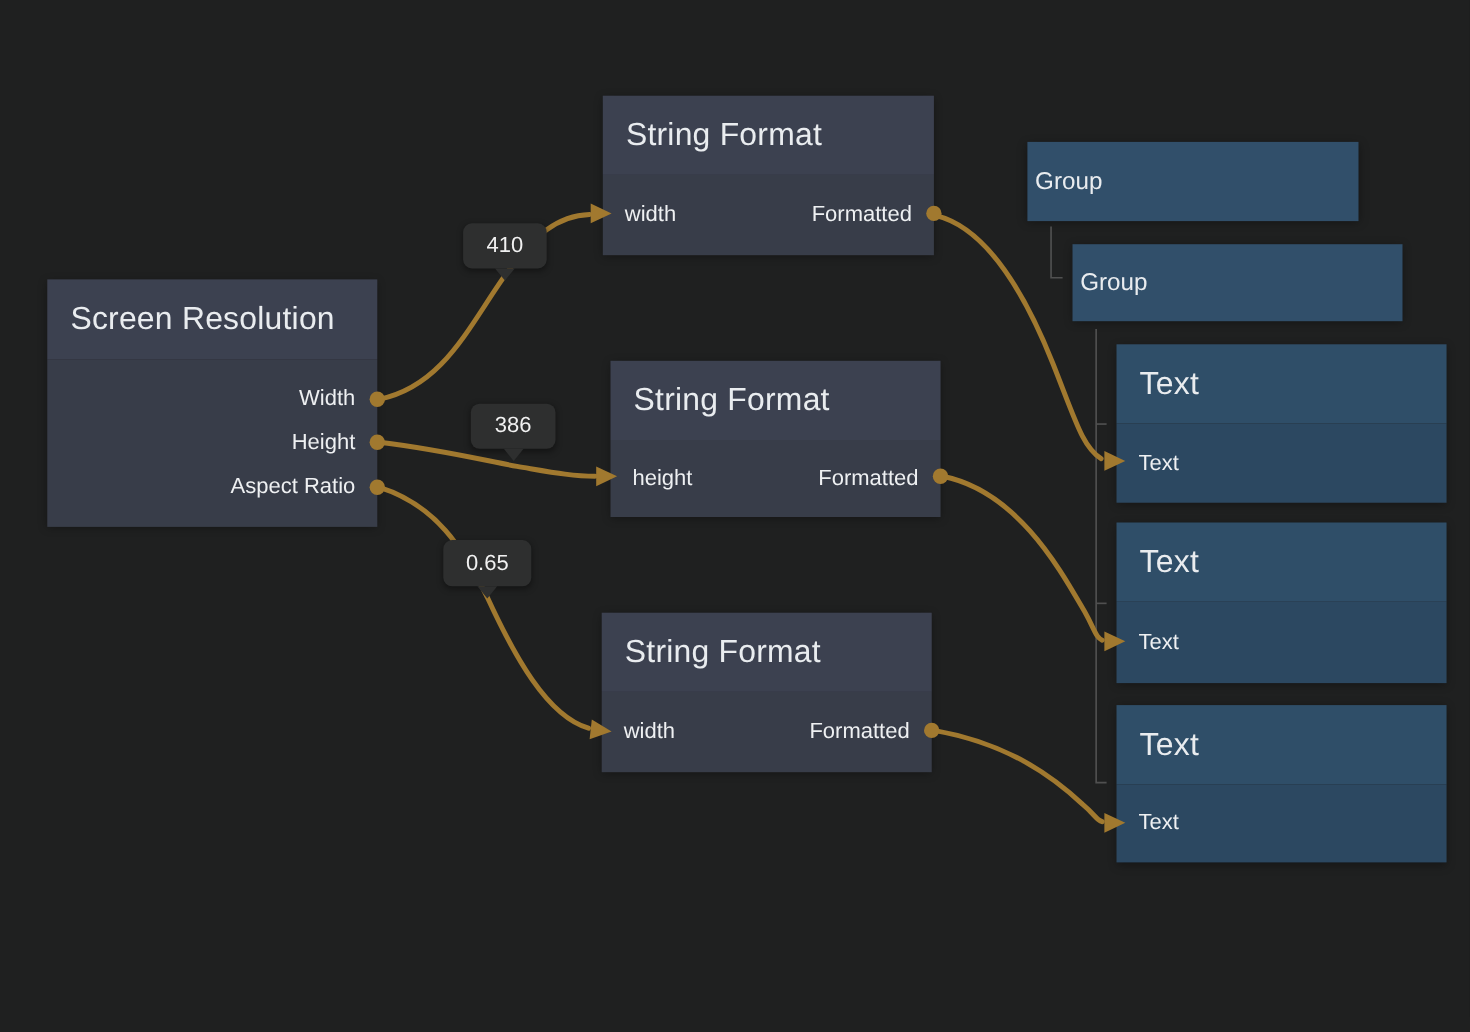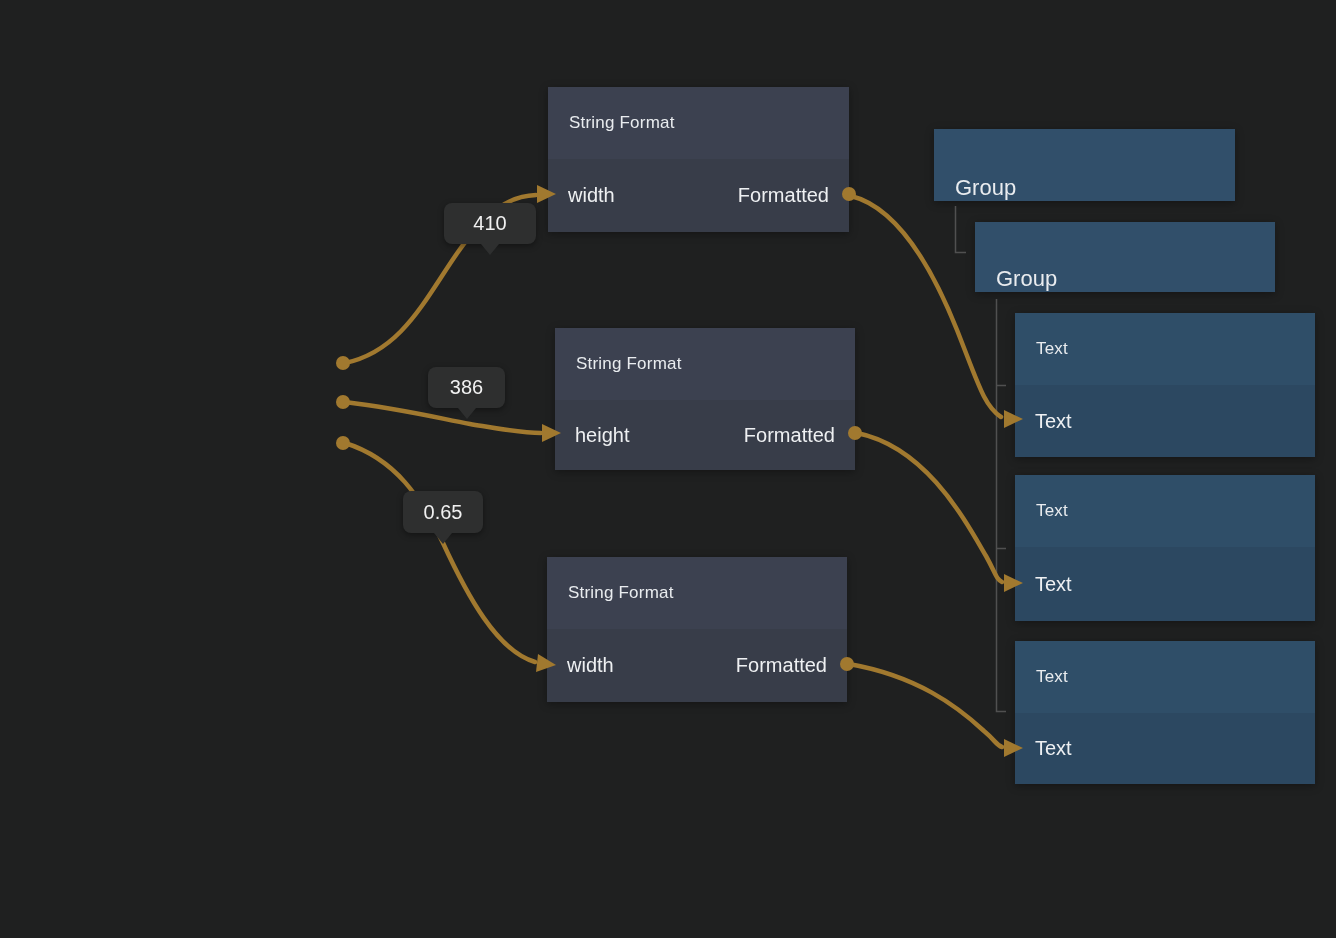--- a/index.html
+++ b/index.html
@@ -4,28 +4,28 @@
 <style>
   html,body{margin:0;padding:0;background:#1f2020;}
   .canvas{
     position:relative;width:1336px;height:938px;overflow:hidden;
     background:#1f2020;
     font-family:"Liberation Sans","DejaVu Sans",sans-serif;
     color:#e9ecef;
   }
   .node{position:absolute;box-shadow:0 2px 8px rgba(0,0,0,.35);z-index:1;}
   .node-header{height:72px;display:flex;align-items:center;padding:0 21px;
-    font-size:17px;letter-spacing:.2px;color:#e9ecef;}
+    font-size:29px;letter-spacing:.2px;color:#e9ecef;}
   .node-body{display:flex;align-items:center;font-size:20px;color:#eef0f2;}
   .gray .node-header{background:#3c4150;}
   .gray .node-body{background:#383d49;gap:40px;}
   .blue .node-header{background:#2f4e68;}
   .blue .node-body{background:#2c4861;}
-  .node.group{background:#314f6a;display:flex;align-items:flex-end;
-    padding:0 21px;font-size:22px;box-sizing:border-box;}
+  .node.group{background:#314f6a;display:flex;align-items:center;
+    padding:0 7px;font-size:22px;box-sizing:border-box;}
   
   .sr-body{display:block;padding-top:15px;height:137px;}
   .sr-row{height:40px;display:flex;align-items:center;justify-content:flex-end;
     padding-right:20px;font-size:20px;}
   
   .row-body{justify-content:space-between;padding:0 20px;}
   .row-body.single{justify-content:flex-start;}
   
   .wires{position:absolute;left:0;top:0;z-index:2;pointer-events:none;}
   
@@ -34,20 +34,36 @@
     box-shadow:0 2px 6px rgba(0,0,0,.4);}
   .badge::after{content:"";position:absolute;left:50%;top:100%;margin-left:-9px;
     border-left:9px solid transparent;border-right:9px solid transparent;
     border-top:11px solid #2e2f2f;}
 </style>
 </head>
 <body>
 
 <div class="canvas">
 
+  <div class="node gray" style="left:43px;top:254px;width:300px;height:224px">
+    <div class="node-header" style="height:73px">
+      <span>Screen Resolution</span>
+    </div>
+    <div class="node-body sr-body">
+      <div class="sr-row">
+        <span>Width</span>
+      </div>
+      <div class="sr-row">
+        <span>Height</span>
+      </div>
+      <div class="sr-row">
+        <span>Aspect Ratio</span>
+      </div>
+    </div>
+  </div>
 
   <div class="node gray" style="left:548px;top:87px;width:301px;height:145px">
     <div class="node-header">
       <span>String Format</span>
     </div>
     <div class="node-body row-body" style="height:73px">
       <span>width</span>
       <span>Formatted</span>
     </div>
   </div>
@@ -137,21 +153,21 @@
     <g fill="#a1792f">
       <circle cx="343" cy="363" r="7"></circle>
       <circle cx="343" cy="402" r="7"></circle>
       <circle cx="343" cy="443" r="7"></circle>
       <circle cx="849" cy="194" r="7"></circle>
       <circle cx="855" cy="433" r="7"></circle>
       <circle cx="847" cy="664" r="7"></circle>
     </g>
   </svg>
 
-  <div class="badge" style="left:444px;top:203px;width:92px;height:41px">
+  <div class="badge" style="left:421px;top:203px;width:76px;height:41px">
     <span>410</span>
   </div>
   <div class="badge" style="left:428px;top:367px;width:77px;height:41px">
     <span>386</span>
   </div>
   <div class="badge" style="left:403px;top:491px;width:80px;height:42px">
     <span>0.65</span>
   </div>
 
 </div>

